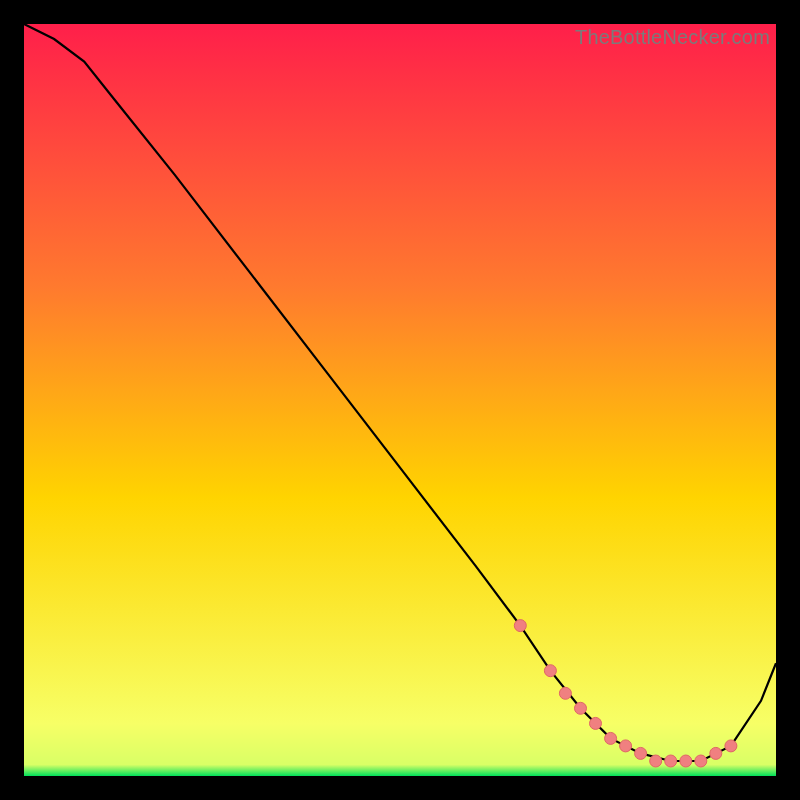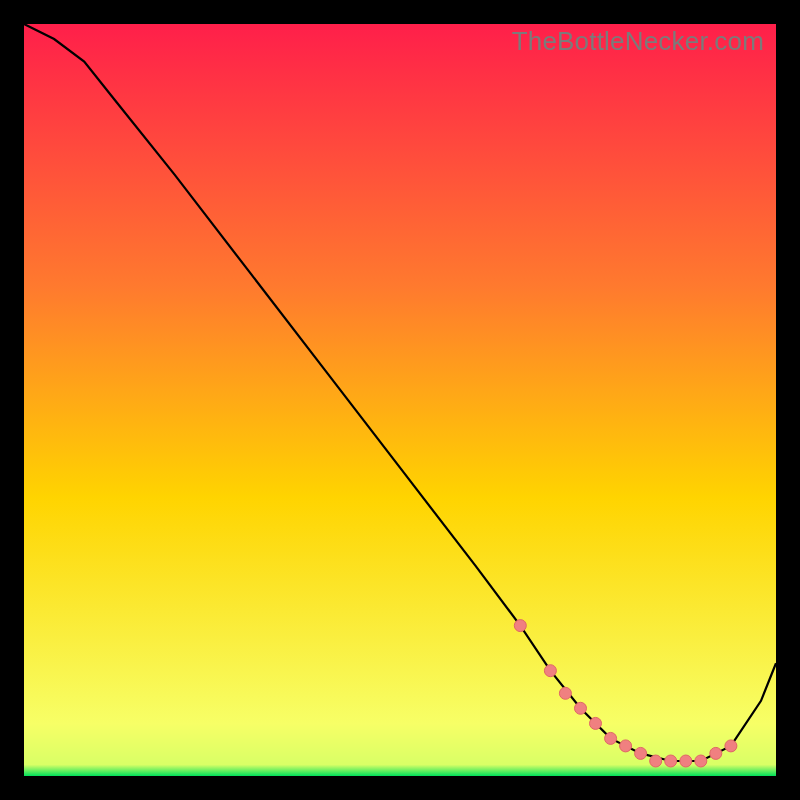--- a/index.html
+++ b/index.html
@@ -22,23 +22,23 @@
   .plot {
     position: absolute;
     left: 0;
     top: 0;
     width: 752px;
     height: 752px;
   }
   .watermark {
     position: absolute;
     top: 2px;
-    right: 12px;
+    right: 6px;
     color: #7b7b7b;
-    font-size: 26px;
+    font-size: 20px;
     letter-spacing: 0.2px;
     font-weight: 500;
   }
 </style>
 </head>
 <body>
 
 <div class="frame">
   <svg class="plot" viewBox="0 0 752 752" preserveAspectRatio="none">
     <defs>

